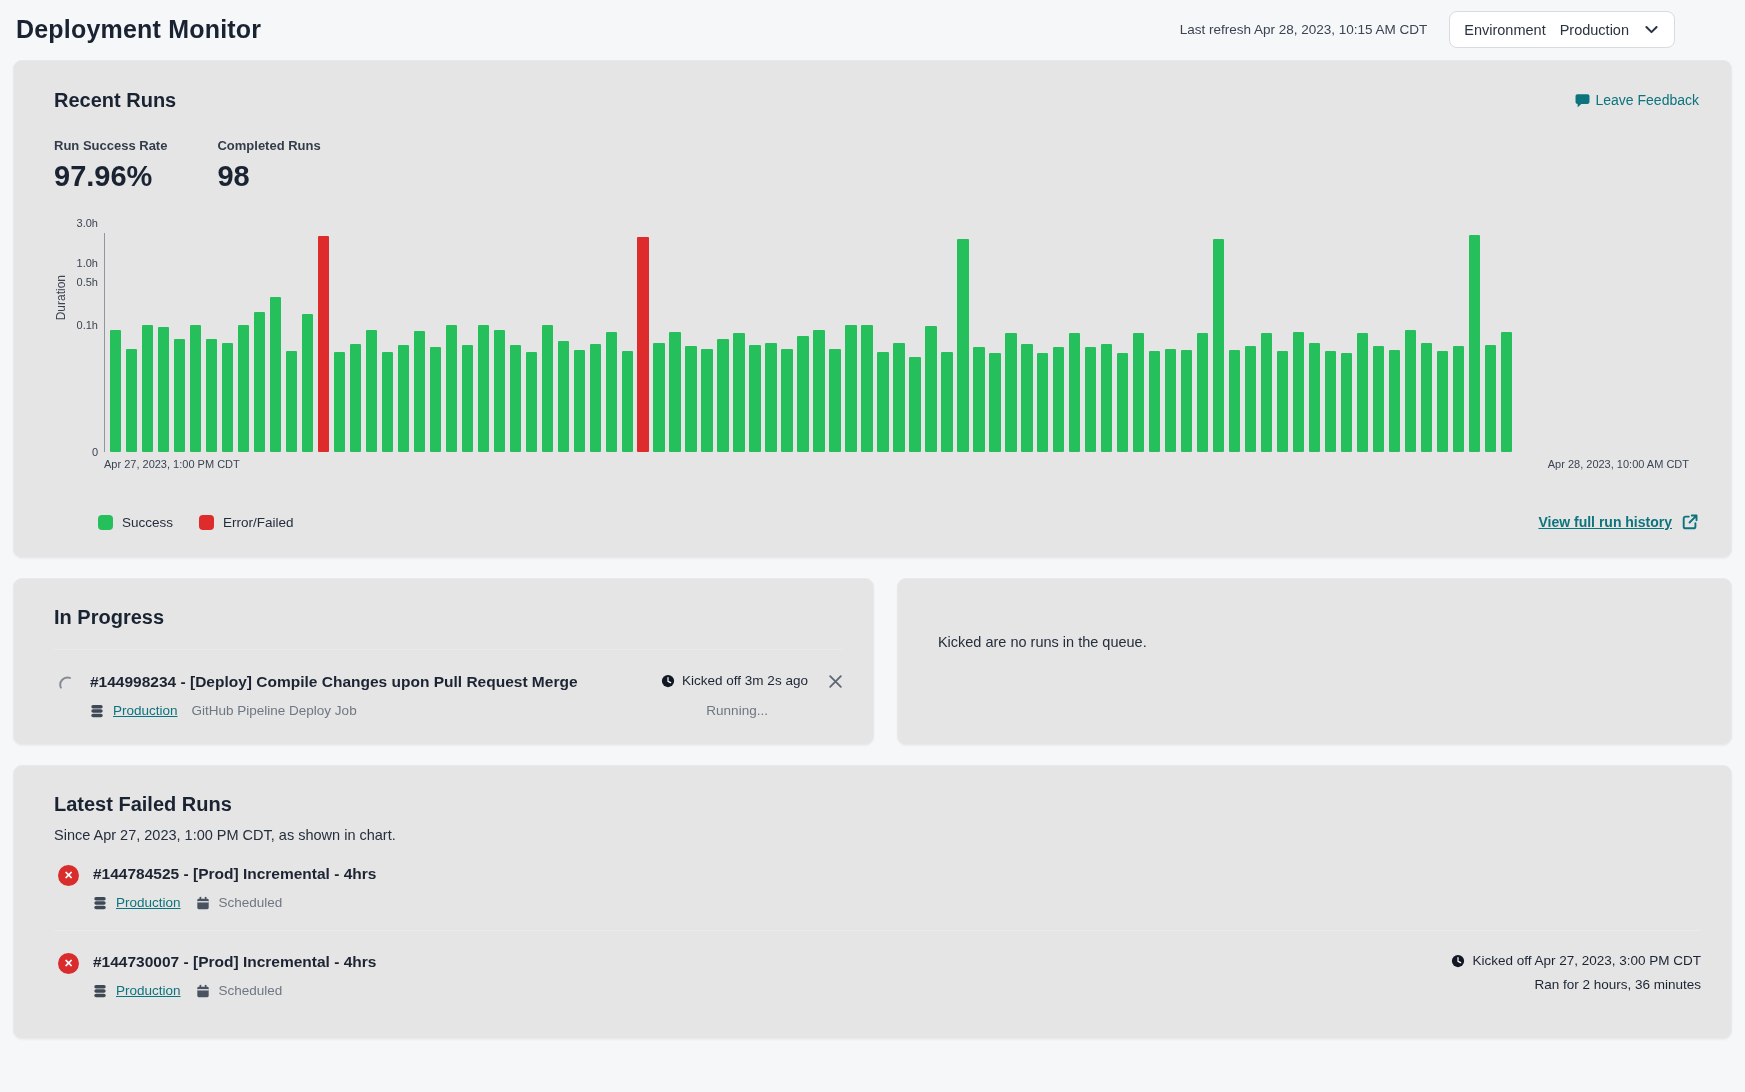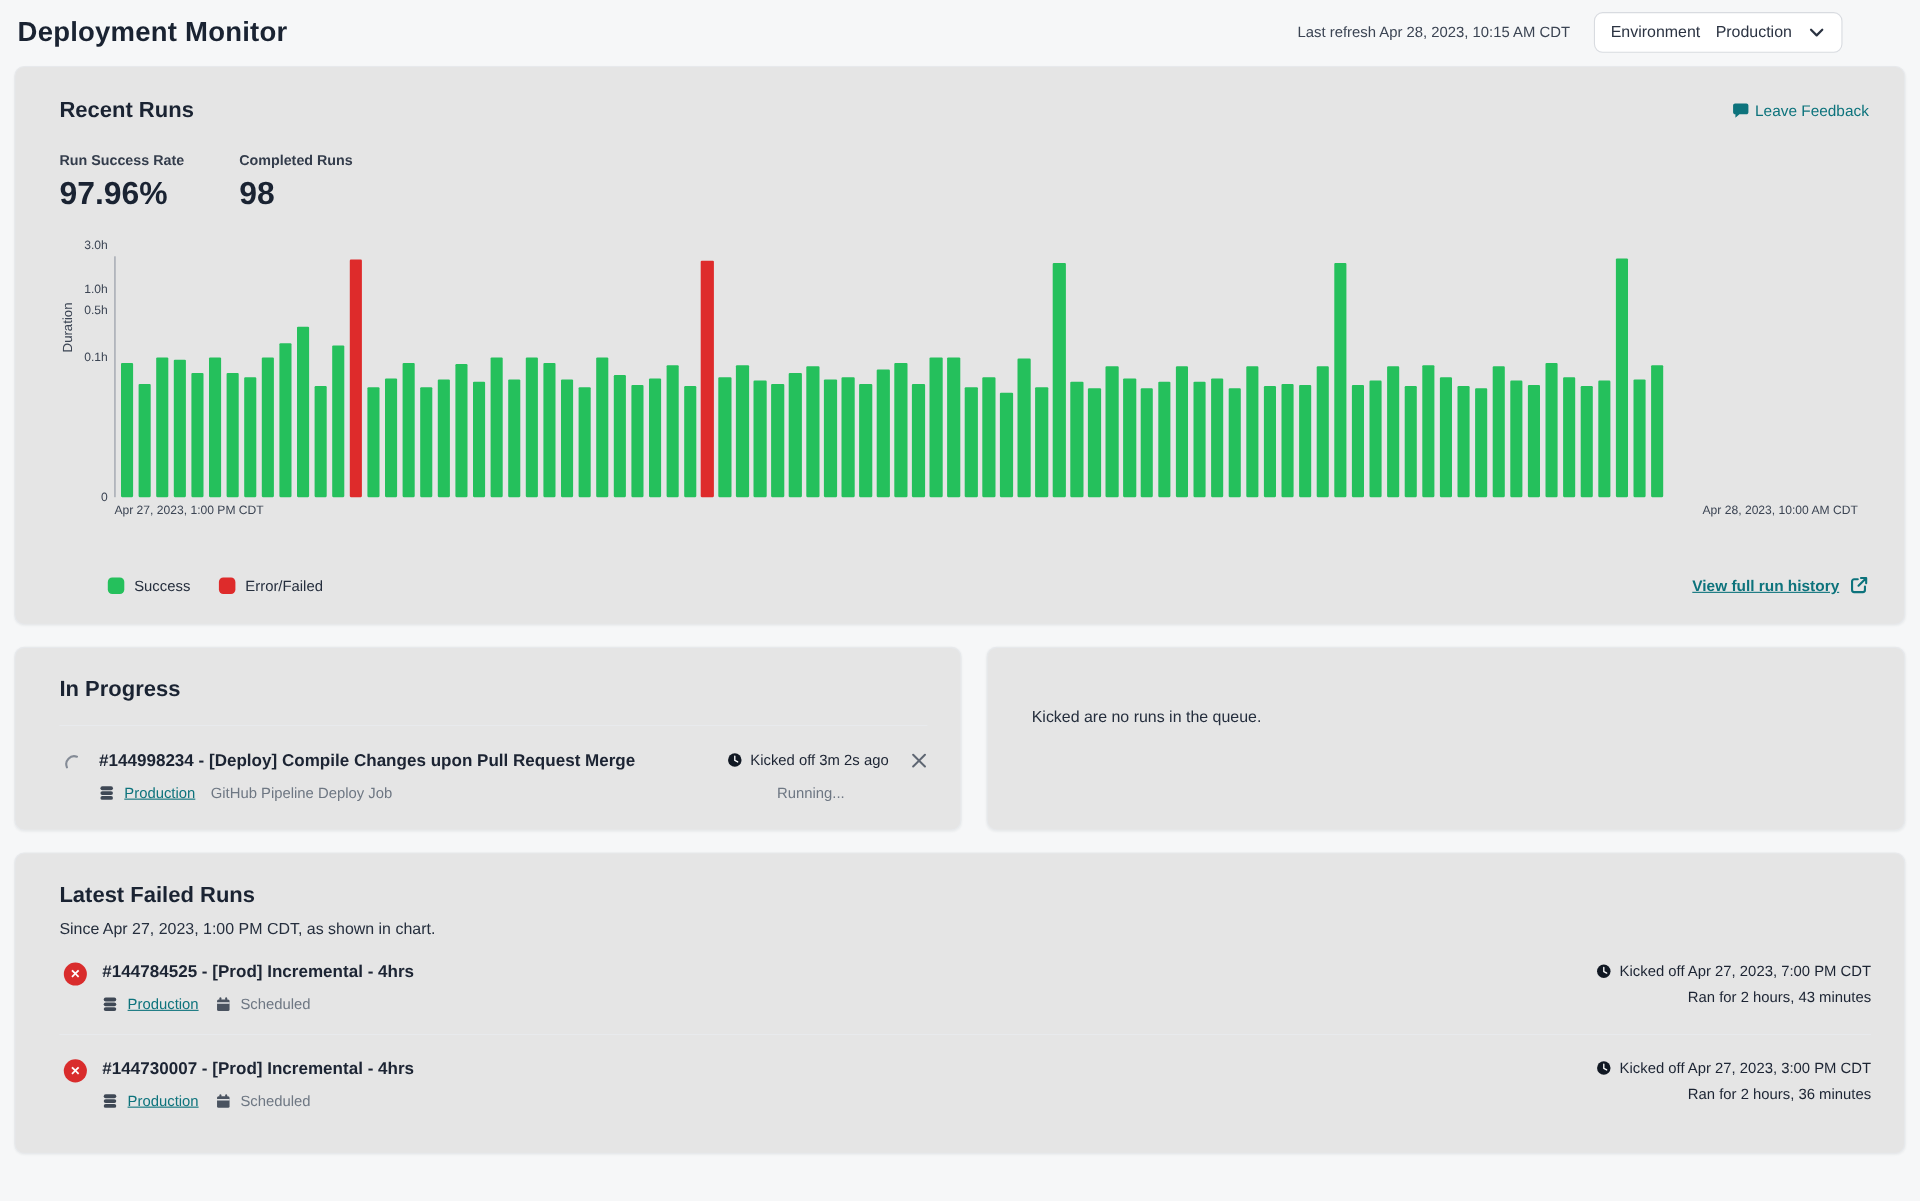--- a/index.html
+++ b/index.html
@@ -28,21 +28,21 @@
   .stats{ display:flex; gap:50px; margin-top:26px; }
   .stat-label{ font-size:13px; font-weight:700; color:#333c4b; }
   .stat-value{ font-size:29px; font-weight:700; color:#1a2332; margin-top:7px; }
   .chart{ position:relative; margin-top:34px; height:262px; }
   .y-axis-label{ position:absolute; left:0; top:48px; writing-mode:vertical-rl; transform:rotate(180deg); font-size:12px; color:#3b4453; }
   .plot{ position:absolute; left:50px; top:6px; height:219px; right:10px; border-left:1px solid #8f96a1; }
   .ytick{ position:absolute; right:calc(100% + 7px); font-size:11px; color:#3b4453; white-space:nowrap; line-height:14px; }
   .bars{ display:flex; align-items:flex-end; gap:4.6px; height:219px; padding-left:5px; width:1412px; }
   .bar{ width:11.4px; border-radius:1px; flex:none; }
   .x-labels{ position:absolute; left:50px; right:10px; top:231px; display:flex; justify-content:space-between; font-size:11px; color:#3b4453; }
-  .chart-footer{ display:flex; align-items:center; margin-top:34px; padding-left:44px; }
+  .chart-footer{ display:flex; align-items:center; margin-top:24px; padding-left:44px; }
   .legend{ display:flex; align-items:center; gap:26px; }
   .legend-item{ display:flex; align-items:center; gap:9px; font-size:13.5px; color:#252e3d; }
   .swatch{ width:15px; height:15px; border-radius:4px; flex:none; }
   .history-link{ margin-left:auto; display:flex; align-items:center; gap:9px; color:#0d737c; font-size:14px; font-weight:700; cursor:pointer; }
   .history-link .link-text{ text-decoration:underline; }
   
   .in-progress, .in-queue{ padding:27px 30px 26px 40px; }
   .divider{ height:1px; background:#e8eaed; margin-top:20px; }
   .run-row{ display:flex; align-items:flex-start; margin-top:23px; }
   .spinner{ margin:2px 13px 0 4px; flex:none; }
@@ -311,32 +311,20 @@
             <svg width="14" height="14" viewBox="0 0 16 16">
                 <rect x="1.5" y="3" width="13" height="12" rx="1.6" fill="#4a5360"></rect>
                 <rect x="4" y="0.8" width="2" height="3.4" rx="1" fill="#4a5360"></rect>
                 <rect x="10" y="0.8" width="2" height="3.4" rx="1" fill="#4a5360"></rect>
                 <rect x="1.5" y="6" width="13" height="1.3" fill="#fff"></rect>
               </svg>
           </span>
           <span class="meta-gray">Scheduled</span>
         </div>
       </div>
-      <div class="run-right">
-        <div class="kicked-line">
-          <span class="icon">
-            <svg width="14" height="14" viewBox="0 0 16 16">
-                <circle cx="8" cy="8" r="7" fill="#111823"></circle>
-                <path d="M8 4v4.3l3 1.6" fill="none" stroke="#fff" stroke-width="1.4" stroke-linecap="round"></path>
-              </svg>
-          </span>
-          <span>Kicked off Apr 27, 2023, 7:00 PM CDT</span>
-        </div>
-        <div class="ran-line">Ran for 2 hours, 43 minutes</div>
-      </div>
     </div>
 
     <div class="divider0" style="height:1px;background:#e8eaed;"></div>
 
     <div class="failed-row">
       <span class="badge" style="background: rgb(217, 44, 44);">✕</span>
       <div class="run-main">
         <div class="run-title">#144730007 - [Prod] Incremental - 4hrs</div>
         <div class="run-meta">
           <span class="icon">

